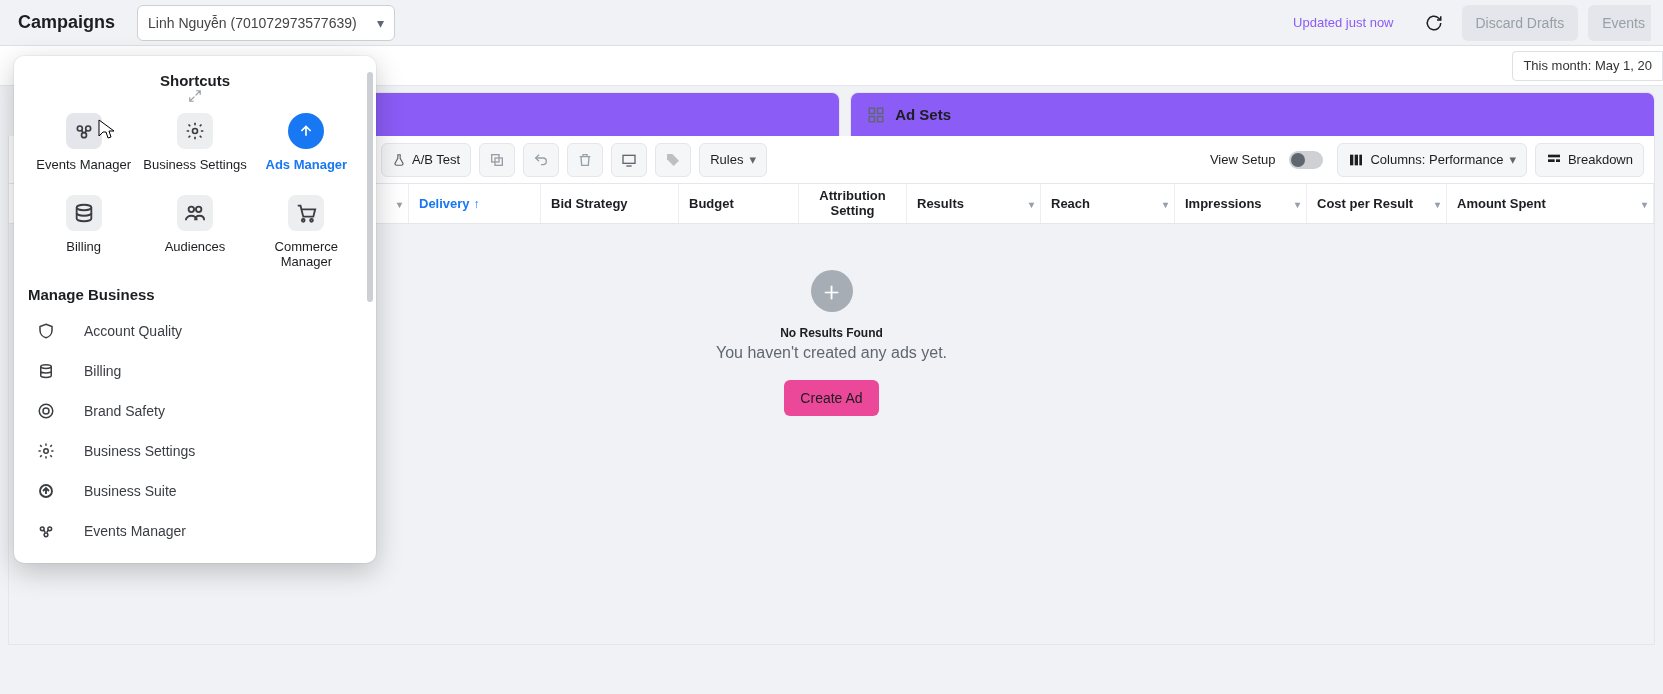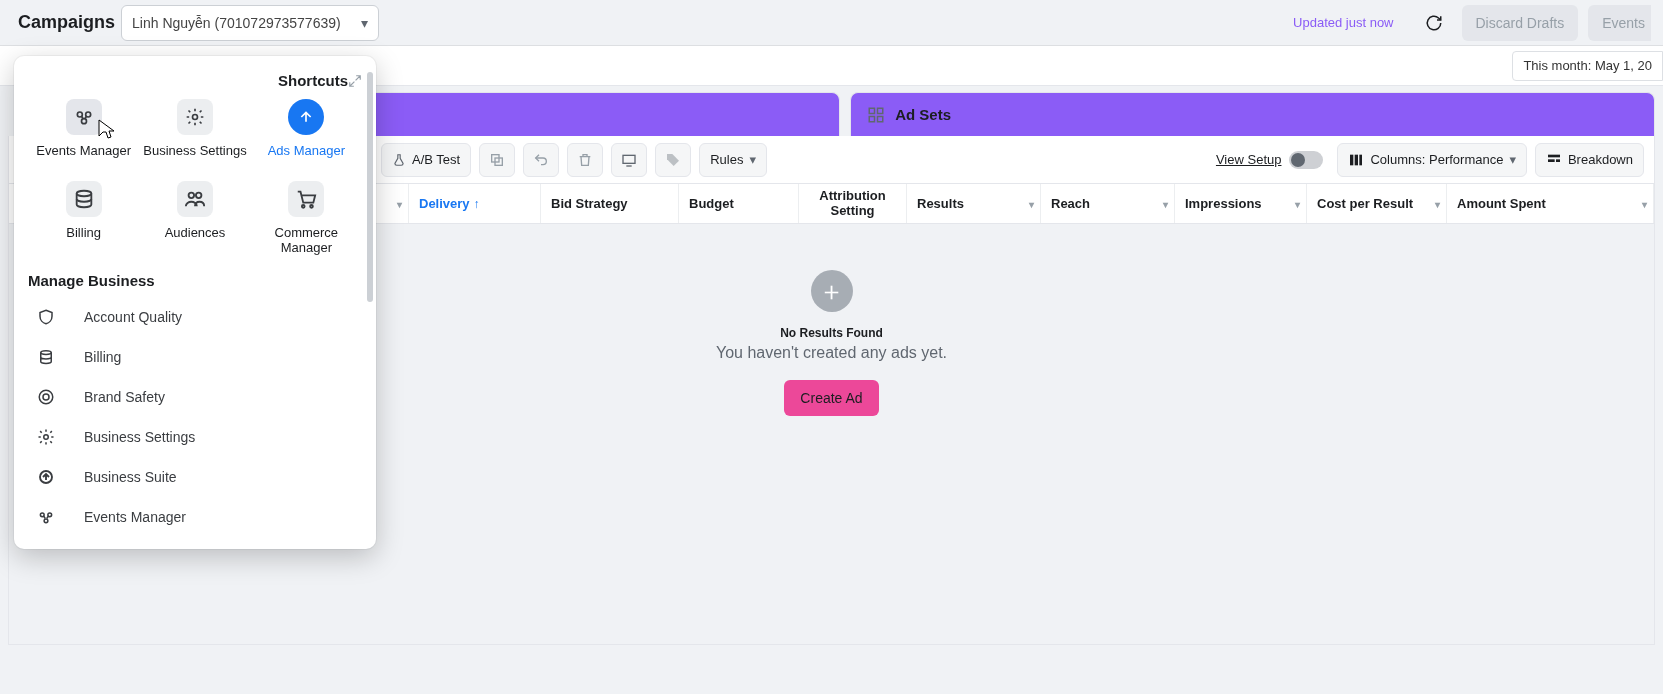--- a/index.html
+++ b/index.html
@@ -20,21 +20,21 @@
   align-items: center;
   height: 46px;
   padding: 0 12px;
   background: #f0f2f5;
   border-bottom: 1px solid #dddfe2;
 }
 .title {
   font-size: 18px;
   font-weight: 700;
   margin-left: 6px;
-  margin-right: 6px;
+  margin-right: 22px;
   color: #1c1e21;
 }
 .account-select {
   display: flex;
   align-items: center;
   justify-content: space-between;
   width: 258px;
   height: 36px;
   padding: 0 10px;
   background: #fff;
@@ -144,21 +144,21 @@
 .tool-btn.iconOnly { width: 36px; padding: 0; justify-content: center; }
 .toolbar .spacer { flex: 1; }
 .toggle {
   width: 34px; height: 18px; background: #ced0d4; border-radius: 10px;
   position: relative;
 }
 .toggle::after {
   content: ""; position: absolute; left: 2px; top: 2px; width: 14px; height: 14px;
   background: #606770; border-radius: 50%;
 }
-.view-setup { display:flex; align-items:center; gap:8px; font-size:13px; color:#1c1e21; margin-right:6px;text-decoration:underline;}
+.view-setup { display:flex; align-items:center; gap:14px; font-size:13px; color:#1c1e21; margin-right:6px;}
 
 
 .table-wrap {
   margin: 0 8px;
   background: #fff;
   border: 1px solid #e4e6eb;
   border-top: none;
 }
 .thead {
   display: flex;
@@ -212,41 +212,41 @@
   z-index: 20;
 }
 .panel-scroll {
   position:absolute; right:3px; top:10px; bottom:10px; width:6px;
   background: transparent;
 }
 .panel-scroll .thumb {
   position:absolute; top:6px; width:6px; height:230px; background:#ccd0d5; border-radius:3px;
 }
 .panel-head {
-  display:flex; align-items:center; justify-content:flex-end; margin-bottom: 10px;
+  display:flex; align-items:center; justify-content:flex-start; margin-bottom: 10px; flex-direction: column;
 }
 .panel-head h4 { font-size:15px; font-weight:700; }
 .expand-ic { color:#97a0a8; cursor:pointer; }
 .shortcut-grid {
   display:grid; grid-template-columns: repeat(3,1fr);
   row-gap: 22px;
   margin-bottom: 16px;
 }
 .sc {
   display:flex; flex-direction:column; align-items:center; gap:8px;
   cursor:pointer; text-align:center;
 }
 .sc .bubble {
   width:36px; height:36px; border-radius:8px; background:#eceef0;
   display:flex; align-items:center; justify-content:center; color:#3a3d41;
 }
 .sc.active .bubble { background:#1877f2; color:#fff; border-radius:50%; }
 .sc.hover .bubble { background:#e4e6eb; }
 .sc span { font-size:13px; color:#1c1e21; line-height:1.2; }
-.sc.active span { color:#1877f2; font-weight:400; }
+.sc.active span { color:#1877f2; font-weight:700; }
 .section-title { font-size:15px; font-weight:700; margin:10px 0 8px; }
 .mb-item {
   display:flex; align-items:center; gap:24px;
   height:40px; cursor:pointer; color:#3a3d41; font-size:14px;
   border-radius:6px; padding:0 4px;
 }
 .mb-item .mic {
   width:28px; height:28px; border-radius:50%;
   display:flex; align-items:center; justify-content:center;
   color:#3a3d41;

